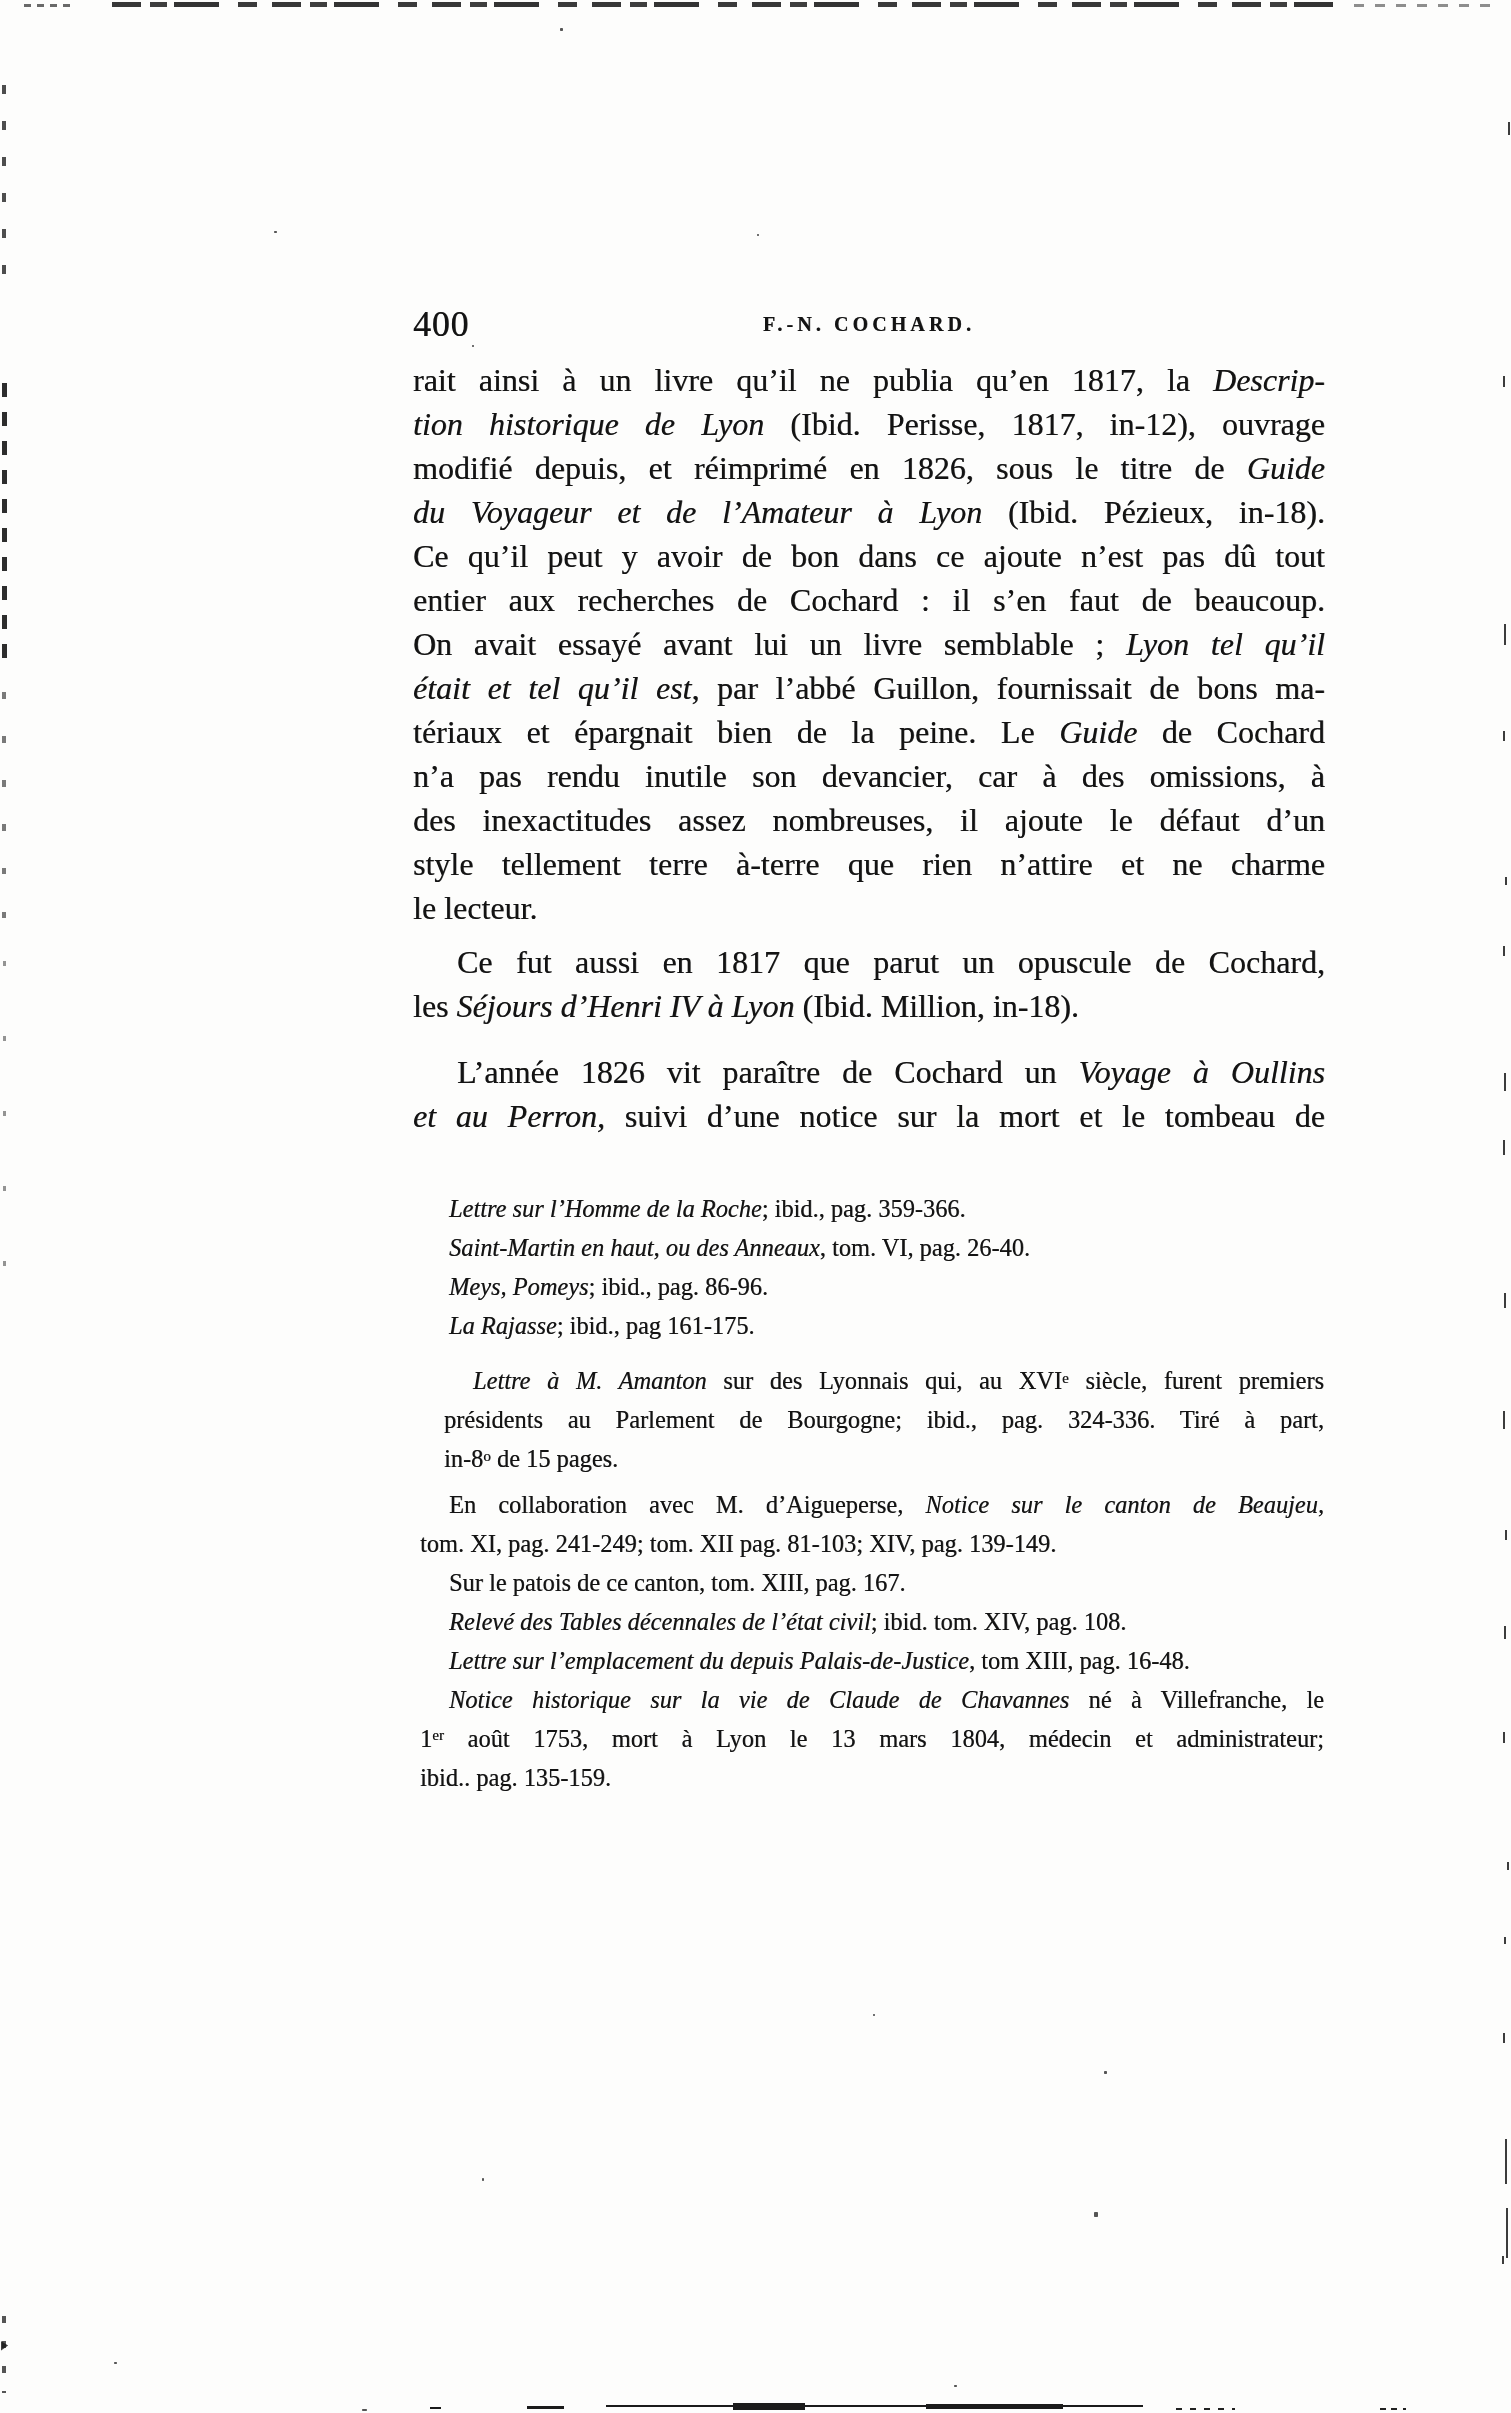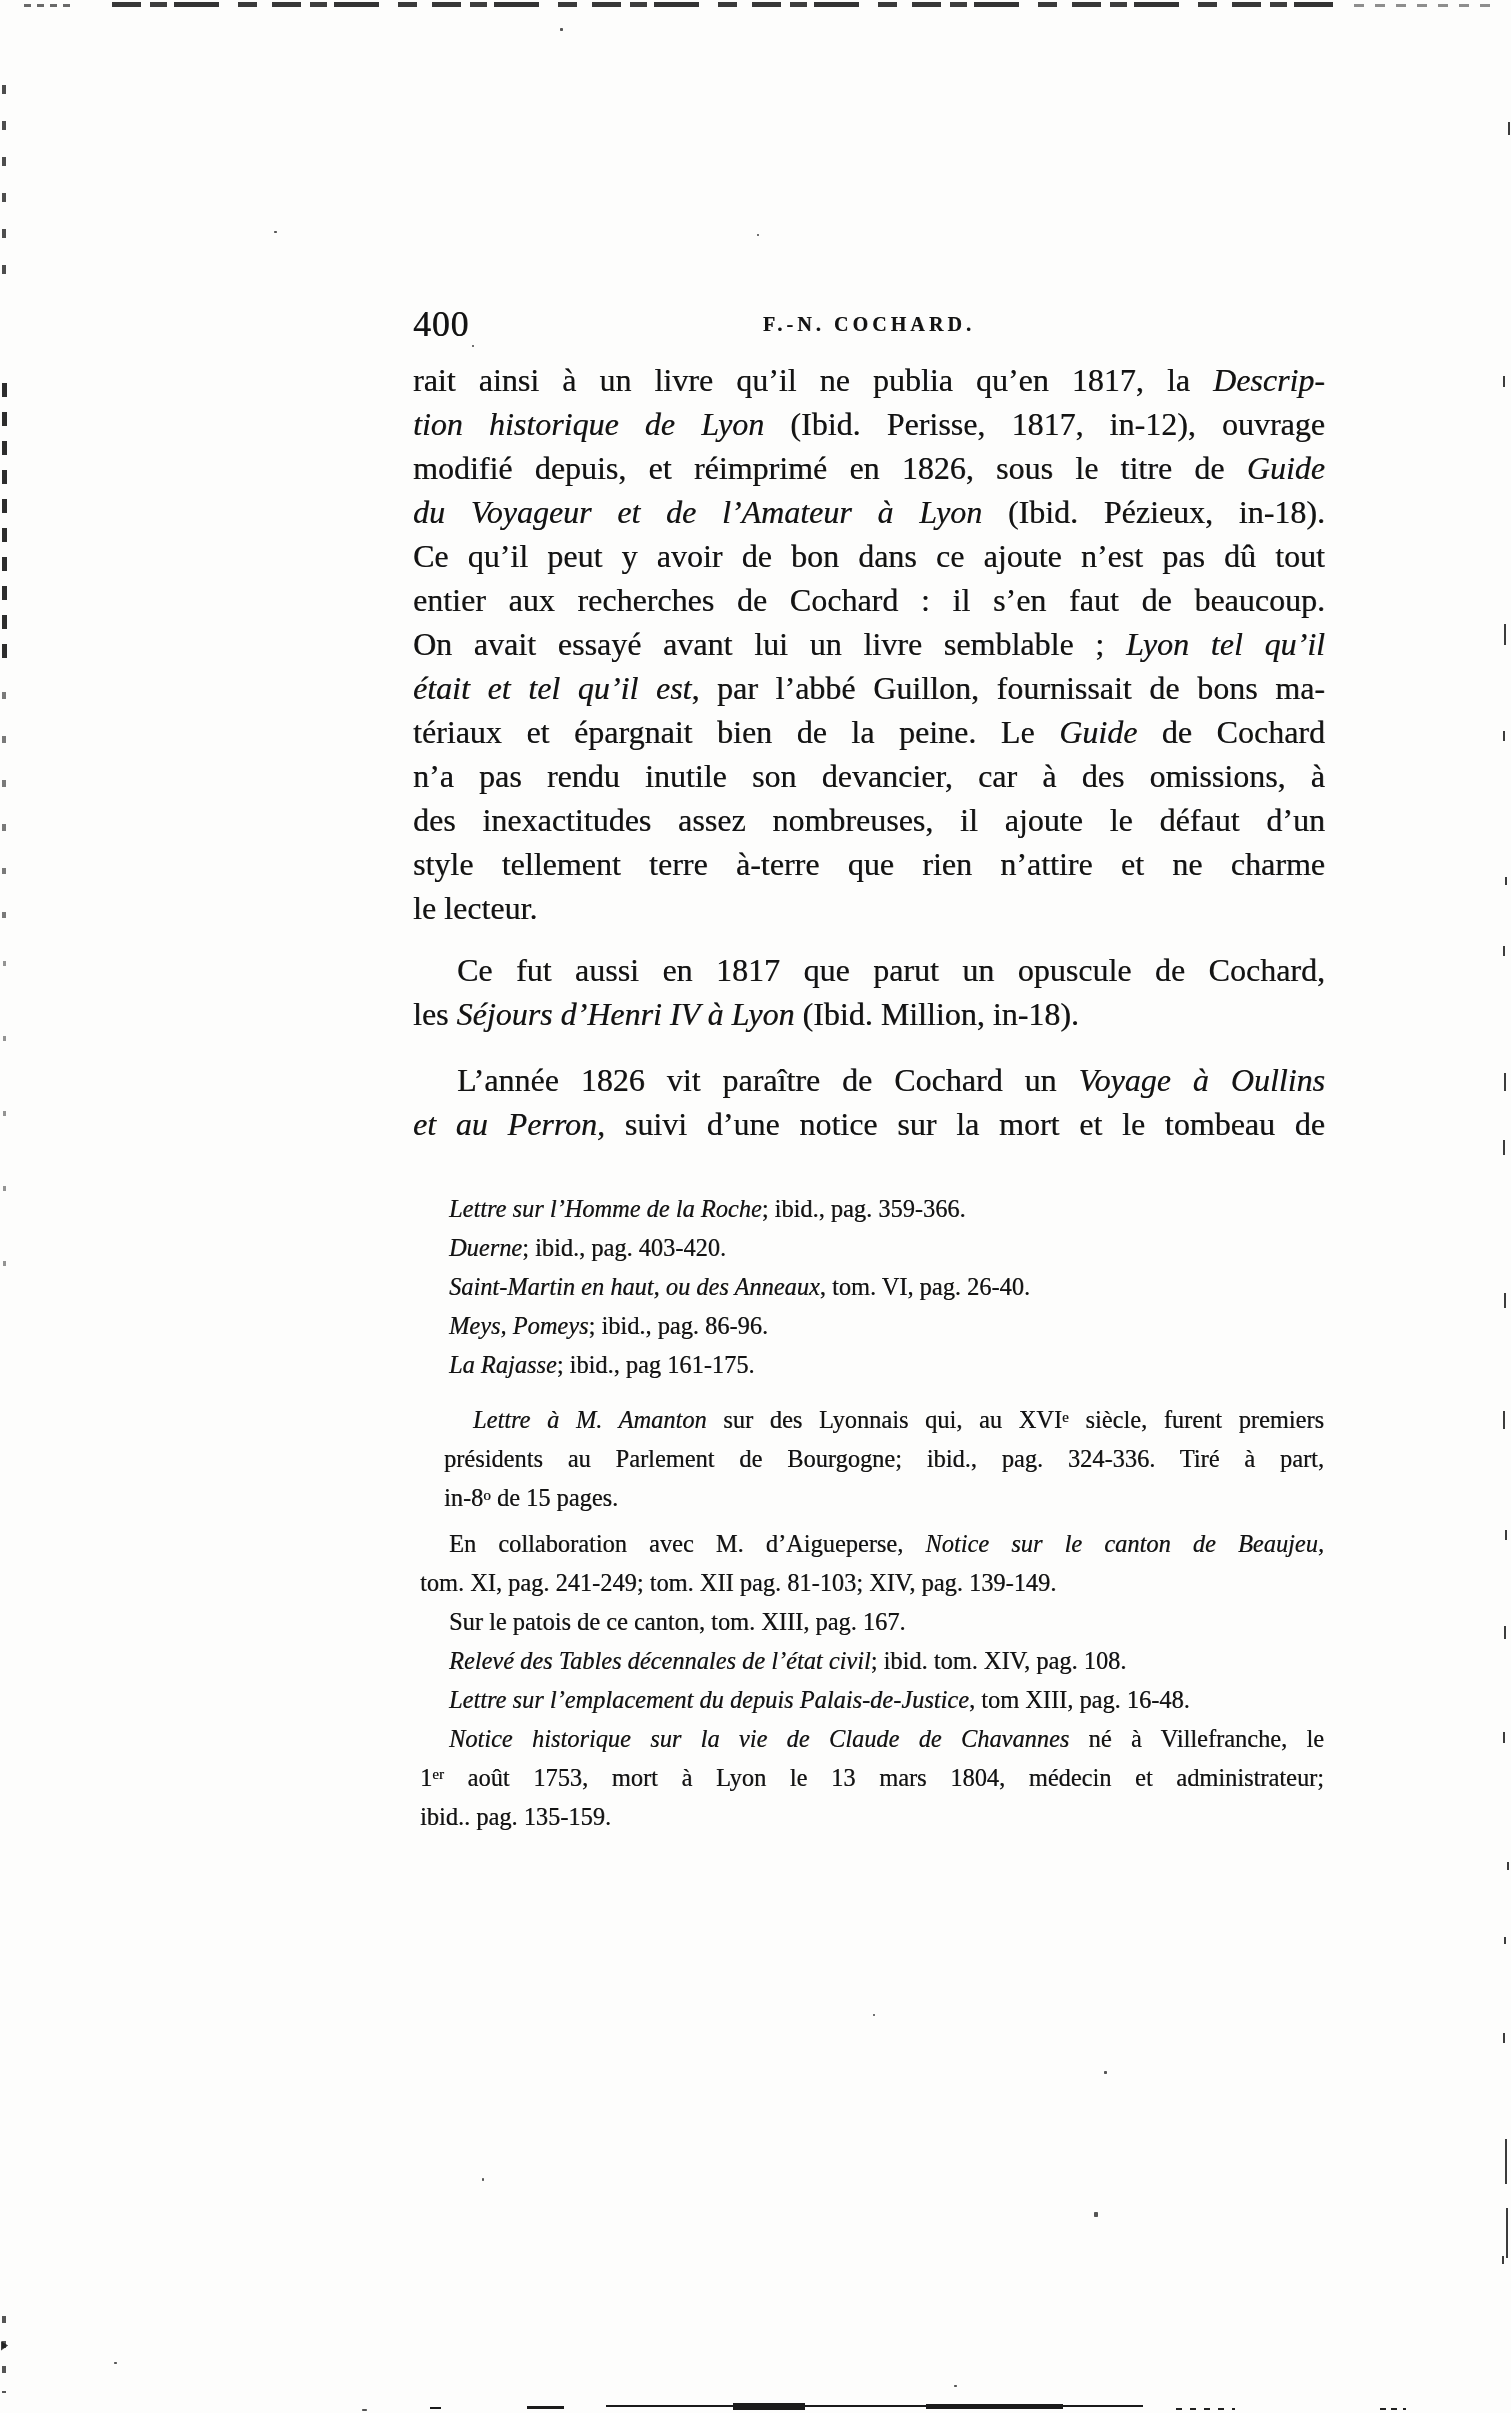--- a/index.html
+++ b/index.html
@@ -152,36 +152,33 @@
         <div class="line just"><span>Ce qu’il peut y avoir de  bon dans ce ajoute n’est pas dû tout</span></div>
         <div class="line just"><span>entier aux recherches de Cochard : il s’en faut de beaucoup.</span></div>
         <div class="line just"><span>On avait essayé avant lui un livre semblable ; </span><span class="it">Lyon tel qu’il</span></div>
         <div class="line just"><span class="it">était et tel qu’il est</span><span>, par l’abbé Guillon, fournissait de bons ma-</span></div>
         <div class="line just"><span>tériaux et épargnait bien de la peine. Le </span><span class="it">Guide</span><span> de  Cochard</span></div>
         <div class="line just"><span>n’a pas rendu inutile son devancier, car  à  des omissions, à</span></div>
         <div class="line just"><span>des inexactitudes assez nombreuses, il  ajoute le défaut d’un</span></div>
         <div class="line just"><span>style tellement terre à-terre que rien n’attire  et  ne charme</span></div>
         <div class="line"><span>le lecteur.</span></div>
       </div>
-      <div class="para indent" style="margin-top: 18px;">
+      <div class="para indent" style="margin-top: 10px;">
         <div class="line just"><span>Ce fut aussi  en 1817 que parut un  opuscule  de  Cochard,</span></div>
         <div class="line"><span>les </span><span class="it">Séjours d’Henri IV à Lyon</span><span> (Ibid. Million, in-18).</span></div>
       </div>
       <div class="para indent" style="margin-top: 22px;">
         <div class="line just"><span>L’année 1826 vit paraître de Cochard un </span><span class="it">Voyage à Oullins</span></div>
         <div class="line just"><span class="it">et au Perron,</span><span> suivi d’une notice sur la mort et le tombeau de</span></div>
       </div>
     </div>
 
   <div class="footnotes" id="footnotes">
       <div class="para indent">
         <div class="line"><span class="it">Lettre sur l’Homme de la Roche</span><span>; ibid., pag. 359-366.</span></div>
-      </div>
-      <div class="para indent">
-        <div class="line"><span class="it">Duerne</span><span>; ibid., pag. 403-420.</span></div>
       </div>
       <div class="para indent">
         <div class="line"><span class="it">Saint-Martin en  haut, ou des Anneaux</span><span>, tom. VI, pag. 26-40.</span></div>
       </div>
       <div class="para indent">
         <div class="line"><span class="it">Meys, Pomeys</span><span>; ibid., pag. 86-96.</span></div>
       </div>
       <div class="para indent">
         <div class="line"><span class="it">La Rajasse</span><span>; ibid., pag  161-175.</span></div>
       </div>

